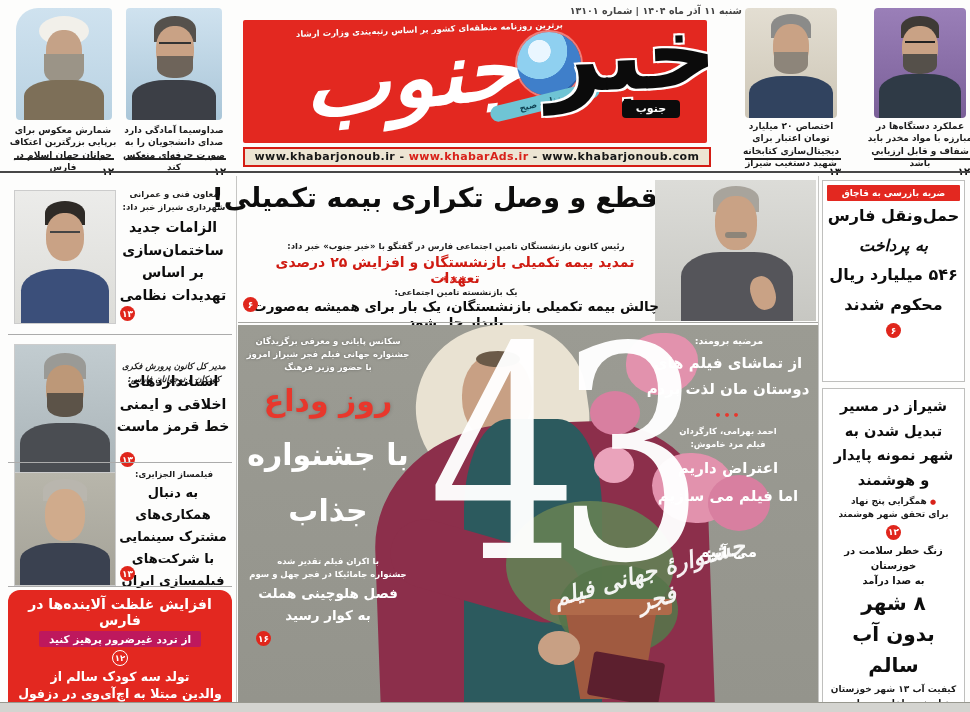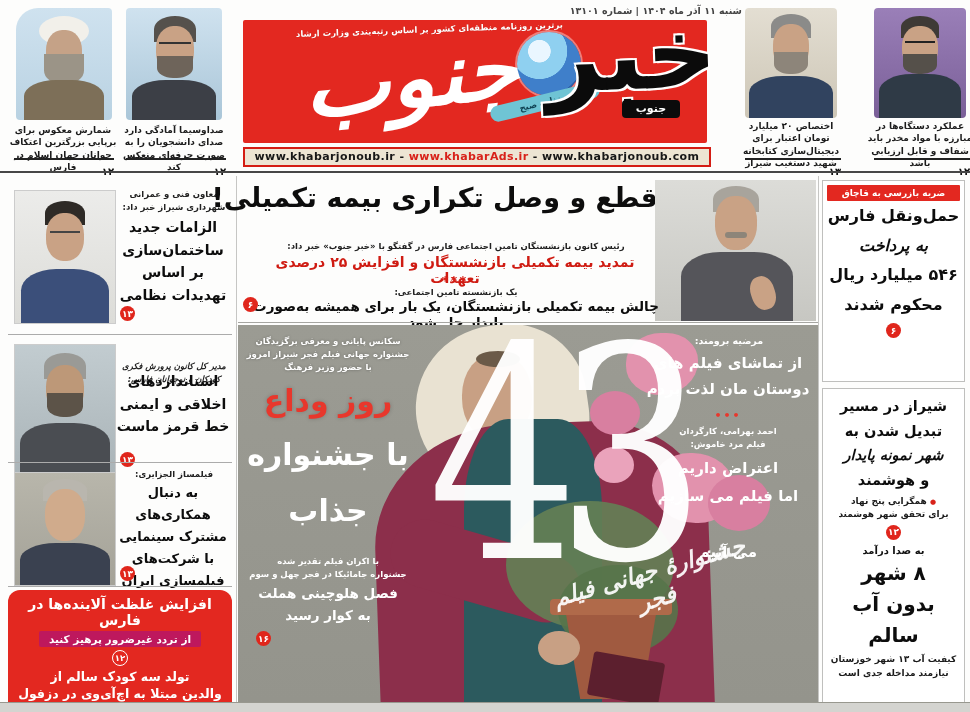--- a/index.html
+++ b/index.html
@@ -213,28 +213,29 @@
     <div class="hl" style="font-size:16px;line-height:1.85;">حمل‌ونقل فارس</div>
     <div class="hl" style="font-size:16px;line-height:1.85;font-style:italic;">به پرداخت</div>
     <div class="hl" style="font-size:16px;line-height:1.85;">۵۴۶ میلیارد ریال</div>
     <div class="hl" style="font-size:16px;line-height:1.85;">محکوم شدند</div>
     <div class="badge" style="margin:4px auto 0;">۶</div>
   </div>
 
   <div class="abs box" style="left:822px;top:388px;width:143px;height:318px;box-sizing:border-box;padding:5px 3px;overflow:hidden;">
     <div class="hl" style="font-size:14.5px;line-height:1.7;">شیراز در مسیر</div>
     <div class="hl" style="font-size:14.5px;line-height:1.7;">تبدیل شدن به</div>
-    <div class="hl" style="font-size:14.5px;line-height:1.7;font-style:italic;">شهر نمونه پایدار</div>
+    <div class="hl" style="font-size:14.5px;line-height:1.7;">شهر نمونه پایدار</div>
     <div class="hl" style="font-size:14.5px;line-height:1.7;">و هوشمند</div>
     <div class="c b" style="font-size:9px;line-height:1.5;margin-top:2px;color:#1a1a1a;">
       <span class="red" style="font-size:7px;">●</span>
       <span>همگرایی پنج نهاد</span>
     </div>
     <div class="c b" style="font-size:9px;line-height:1.5;color:#1a1a1a;">برای تحقق شهر هوشمند</div>
     <div class="badge" style="margin:3px auto;">۱۲</div>
+    <div class="c b" style="font-size:10px;line-height:1.5;color:#111;">زنگ خطر سلامت در خوزستان</div>
     <div class="c b" style="font-size:10px;line-height:1.5;color:#111;">به صدا درآمد</div>
     <div class="hl" style="font-size:20px;line-height:1.55;">۸ شهر</div>
     <div class="hl" style="font-size:20px;line-height:1.55;">بدون آب سالم</div>
     <div class="c b" style="font-size:9px;line-height:1.55;color:#1a1a1a;margin-top:2px;">کیفیت آب ۱۳ شهر خوزستان</div>
     <div class="c b" style="font-size:9px;line-height:1.55;color:#1a1a1a;">نیازمند مداخله جدی است</div>
 
   </div>
 
   <div class="abs" style="left:0;top:702px;width:970px;height:10px;background:#d4d4d0;border-top:1px solid #98988f;"></div>
 </div>

